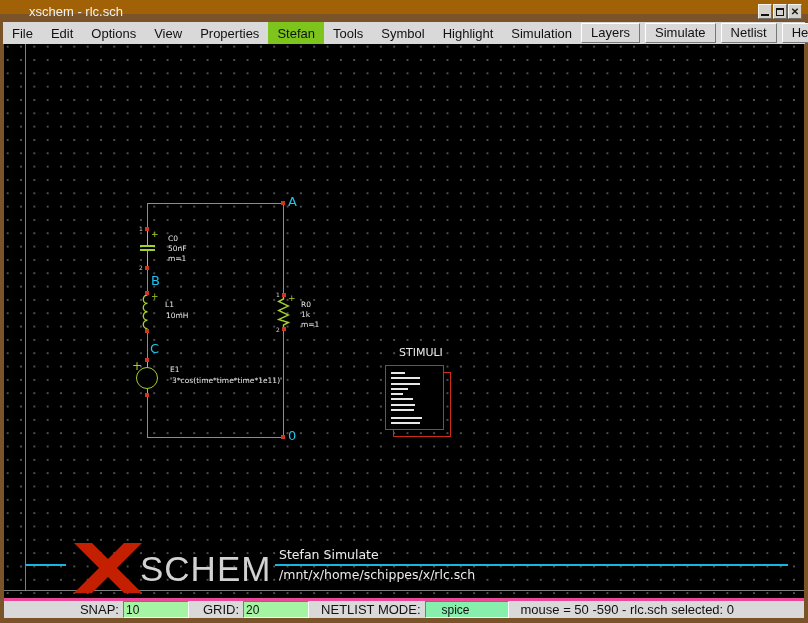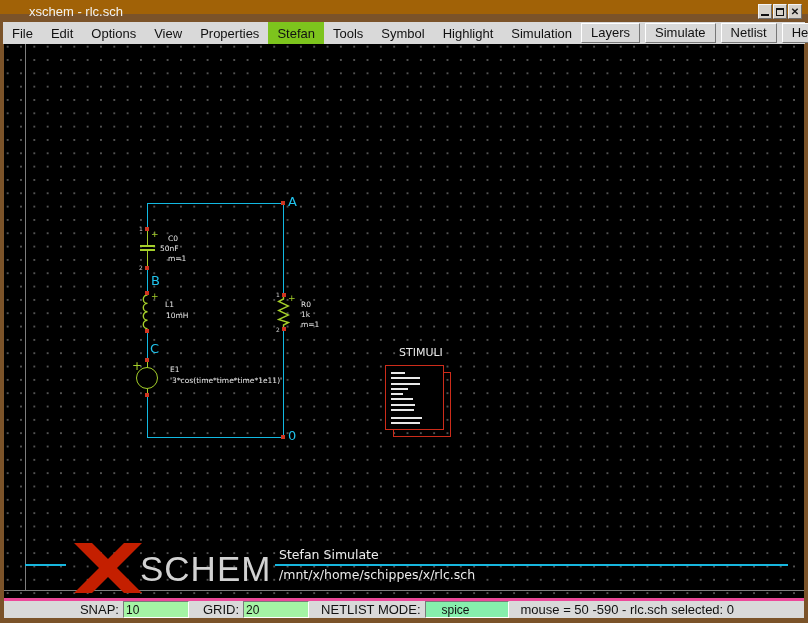--- a/index.html
+++ b/index.html
@@ -127,21 +127,21 @@
       <div class="abs pin" style="left:141px;top:183px;"></div>
       <span class="abs pinnum" style="left:135px;top:182px;">1</span>
       <span class="abs plus" style="left:147px;top:186px;">+</span>
       <div class="abs gstub" style="left:143px;top:187px;width:1px;height:14px;"></div>
       <div class="abs plate" style="left:136px;top:201px;"></div>
       <div class="abs plate" style="left:136px;top:205px;"></div>
       <div class="abs gstub" style="left:143px;top:207px;width:1px;height:15px;"></div>
       <div class="abs pin" style="left:141px;top:222px;"></div>
       <span class="abs pinnum" style="left:135px;top:221px;">2</span>
       <span class="abs ctext" style="left:153px;top:190px;">C0</span>
-      <span class="abs ctext" style="left:145px;top:200px;">50nF</span>
+      <span class="abs ctext" style="left:153px;top:200px;">50nF</span>
       <span class="abs ctext" style="left:153px;top:210px;">m=1</span>
     </div>
 
     <div>
       <div class="abs pin" style="left:141px;top:247px;"></div>
       <span class="abs plus" style="left:147px;top:248px;">+</span>
       <svg class="abs" style="left:134px;top:251px;" width="11" height="34" viewBox="0 0 11 34">
         <path d="M9.5,0 A4.2,4.2 0 0 0 9.5,8.4 A4.2,4.2 0 0 0 9.5,16.8 A4.2,4.2 0 0 0 9.5,25.2 A4.2,4.2 0 0 0 9.5,33.6" fill="none" stroke="#a5cf2a" stroke-width="1.4"></path>
       </svg>
       <div class="abs pin" style="left:141px;top:285px;"></div>

